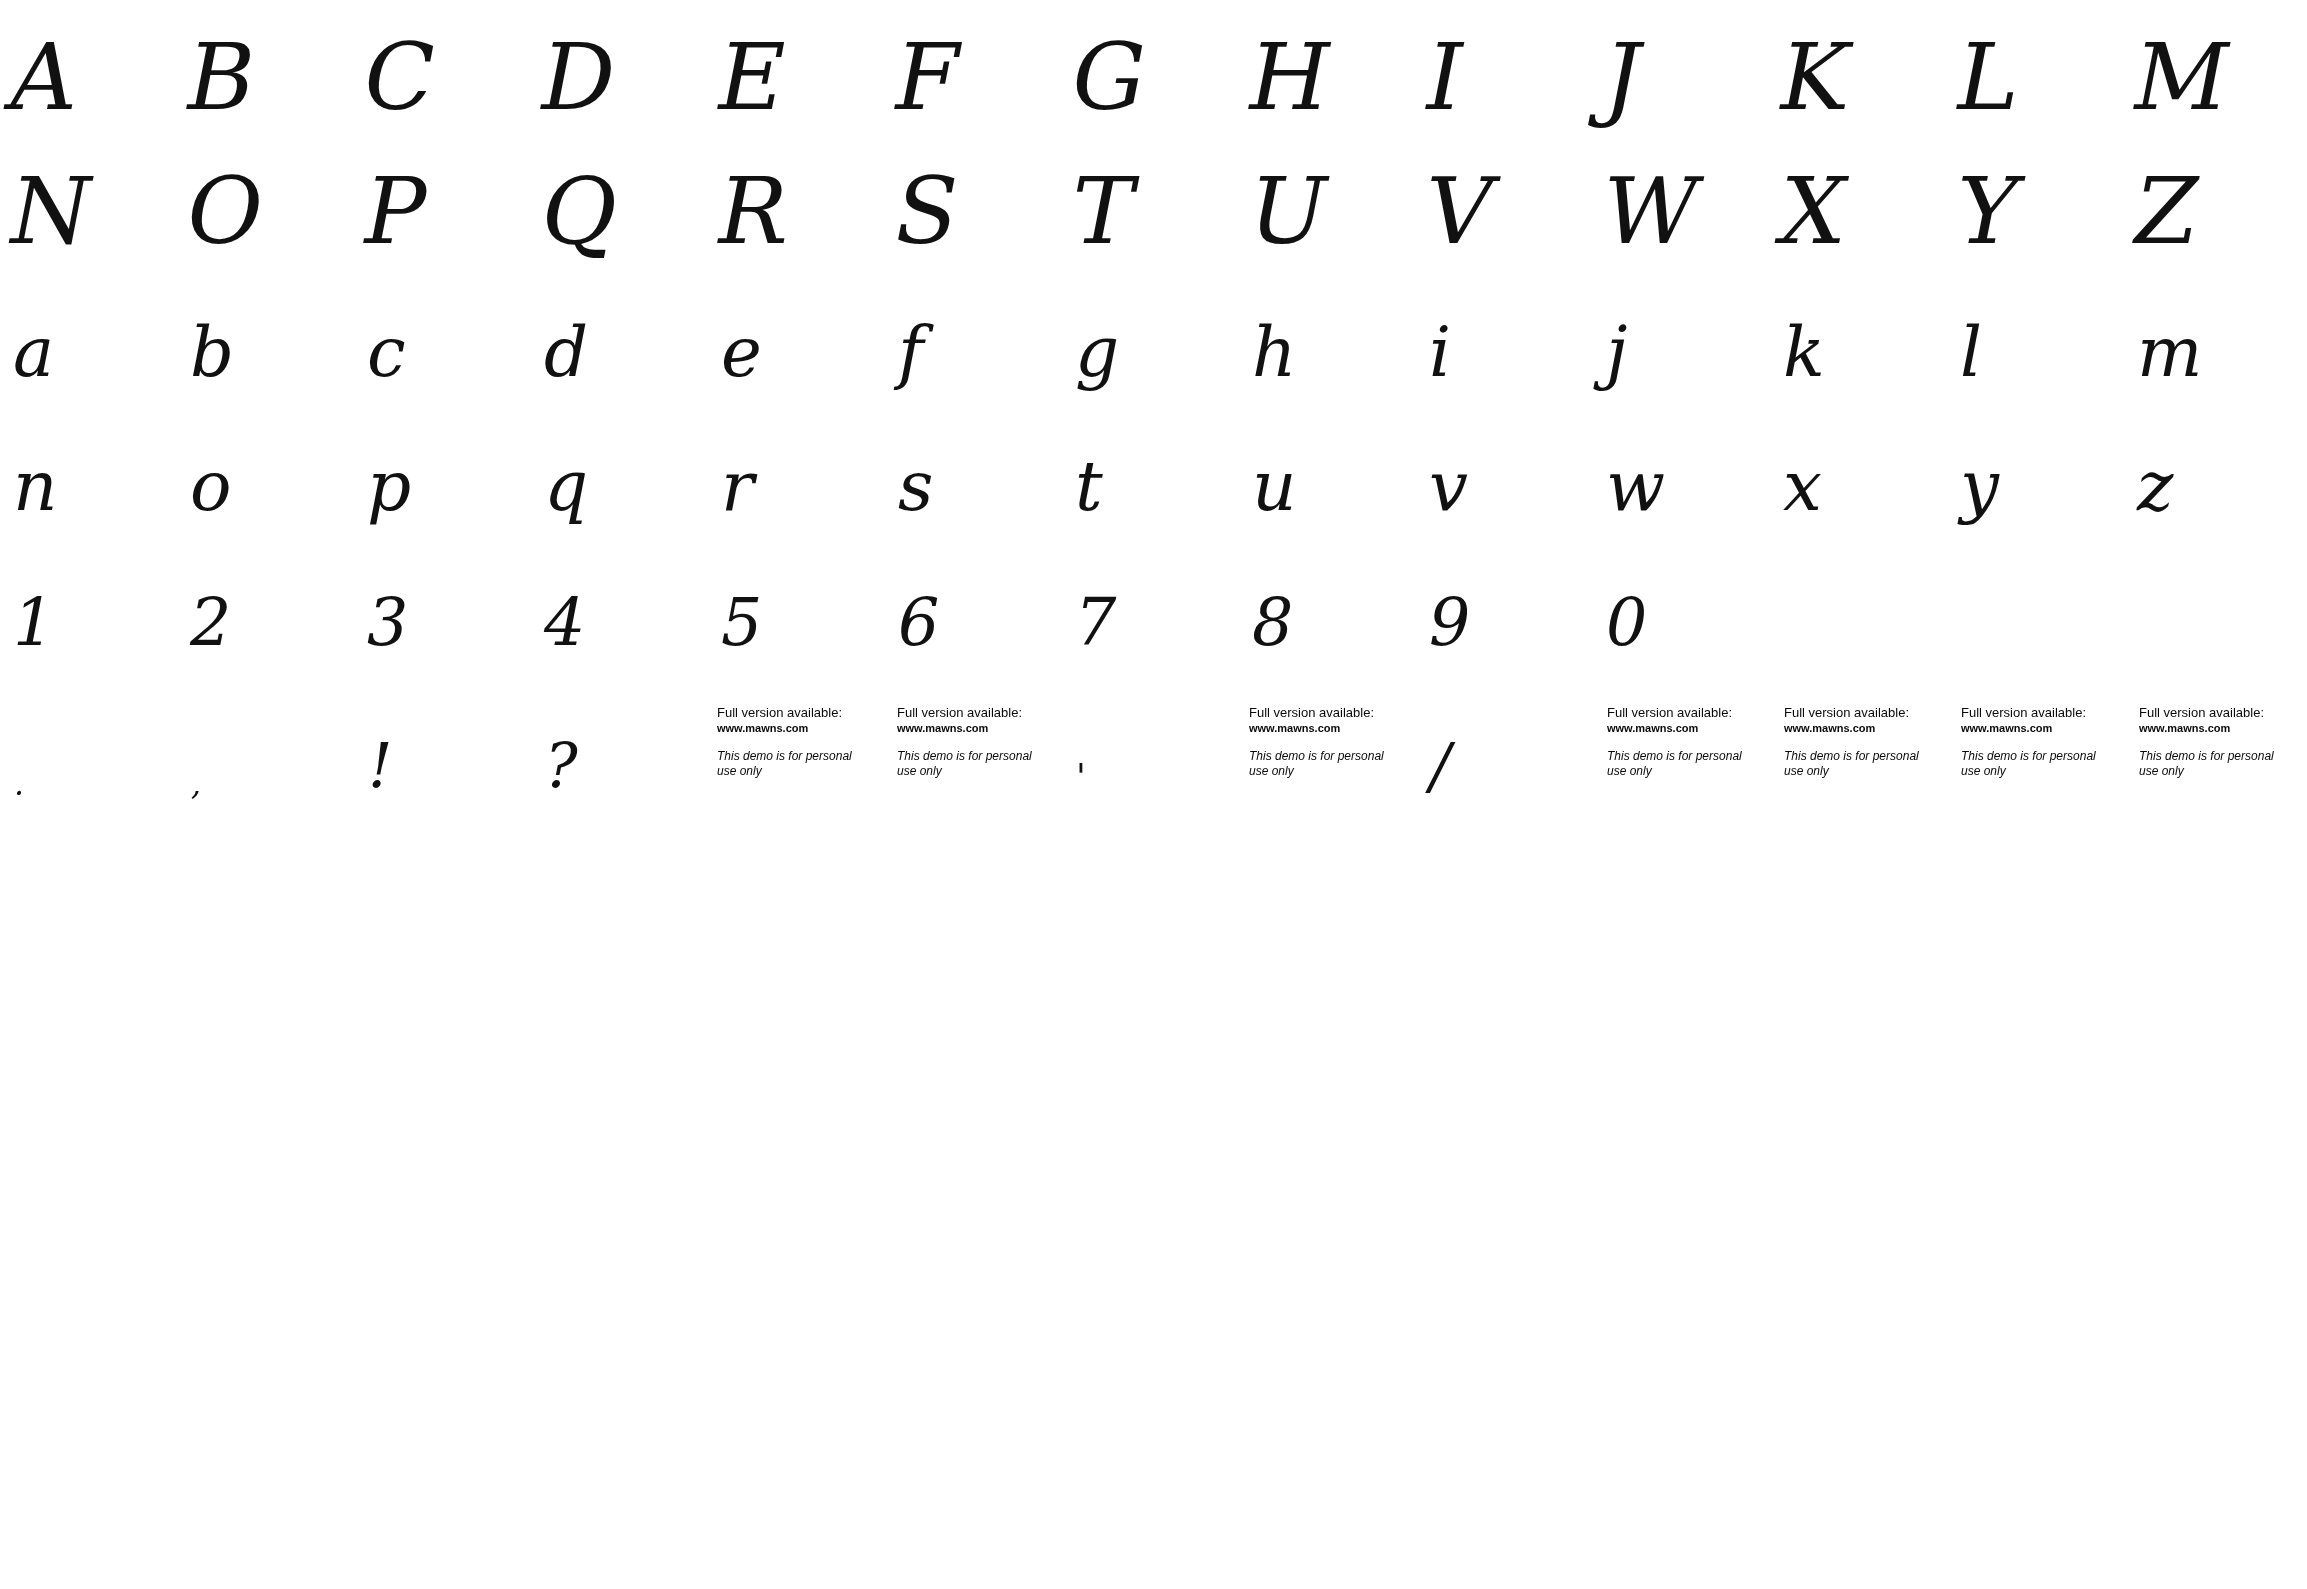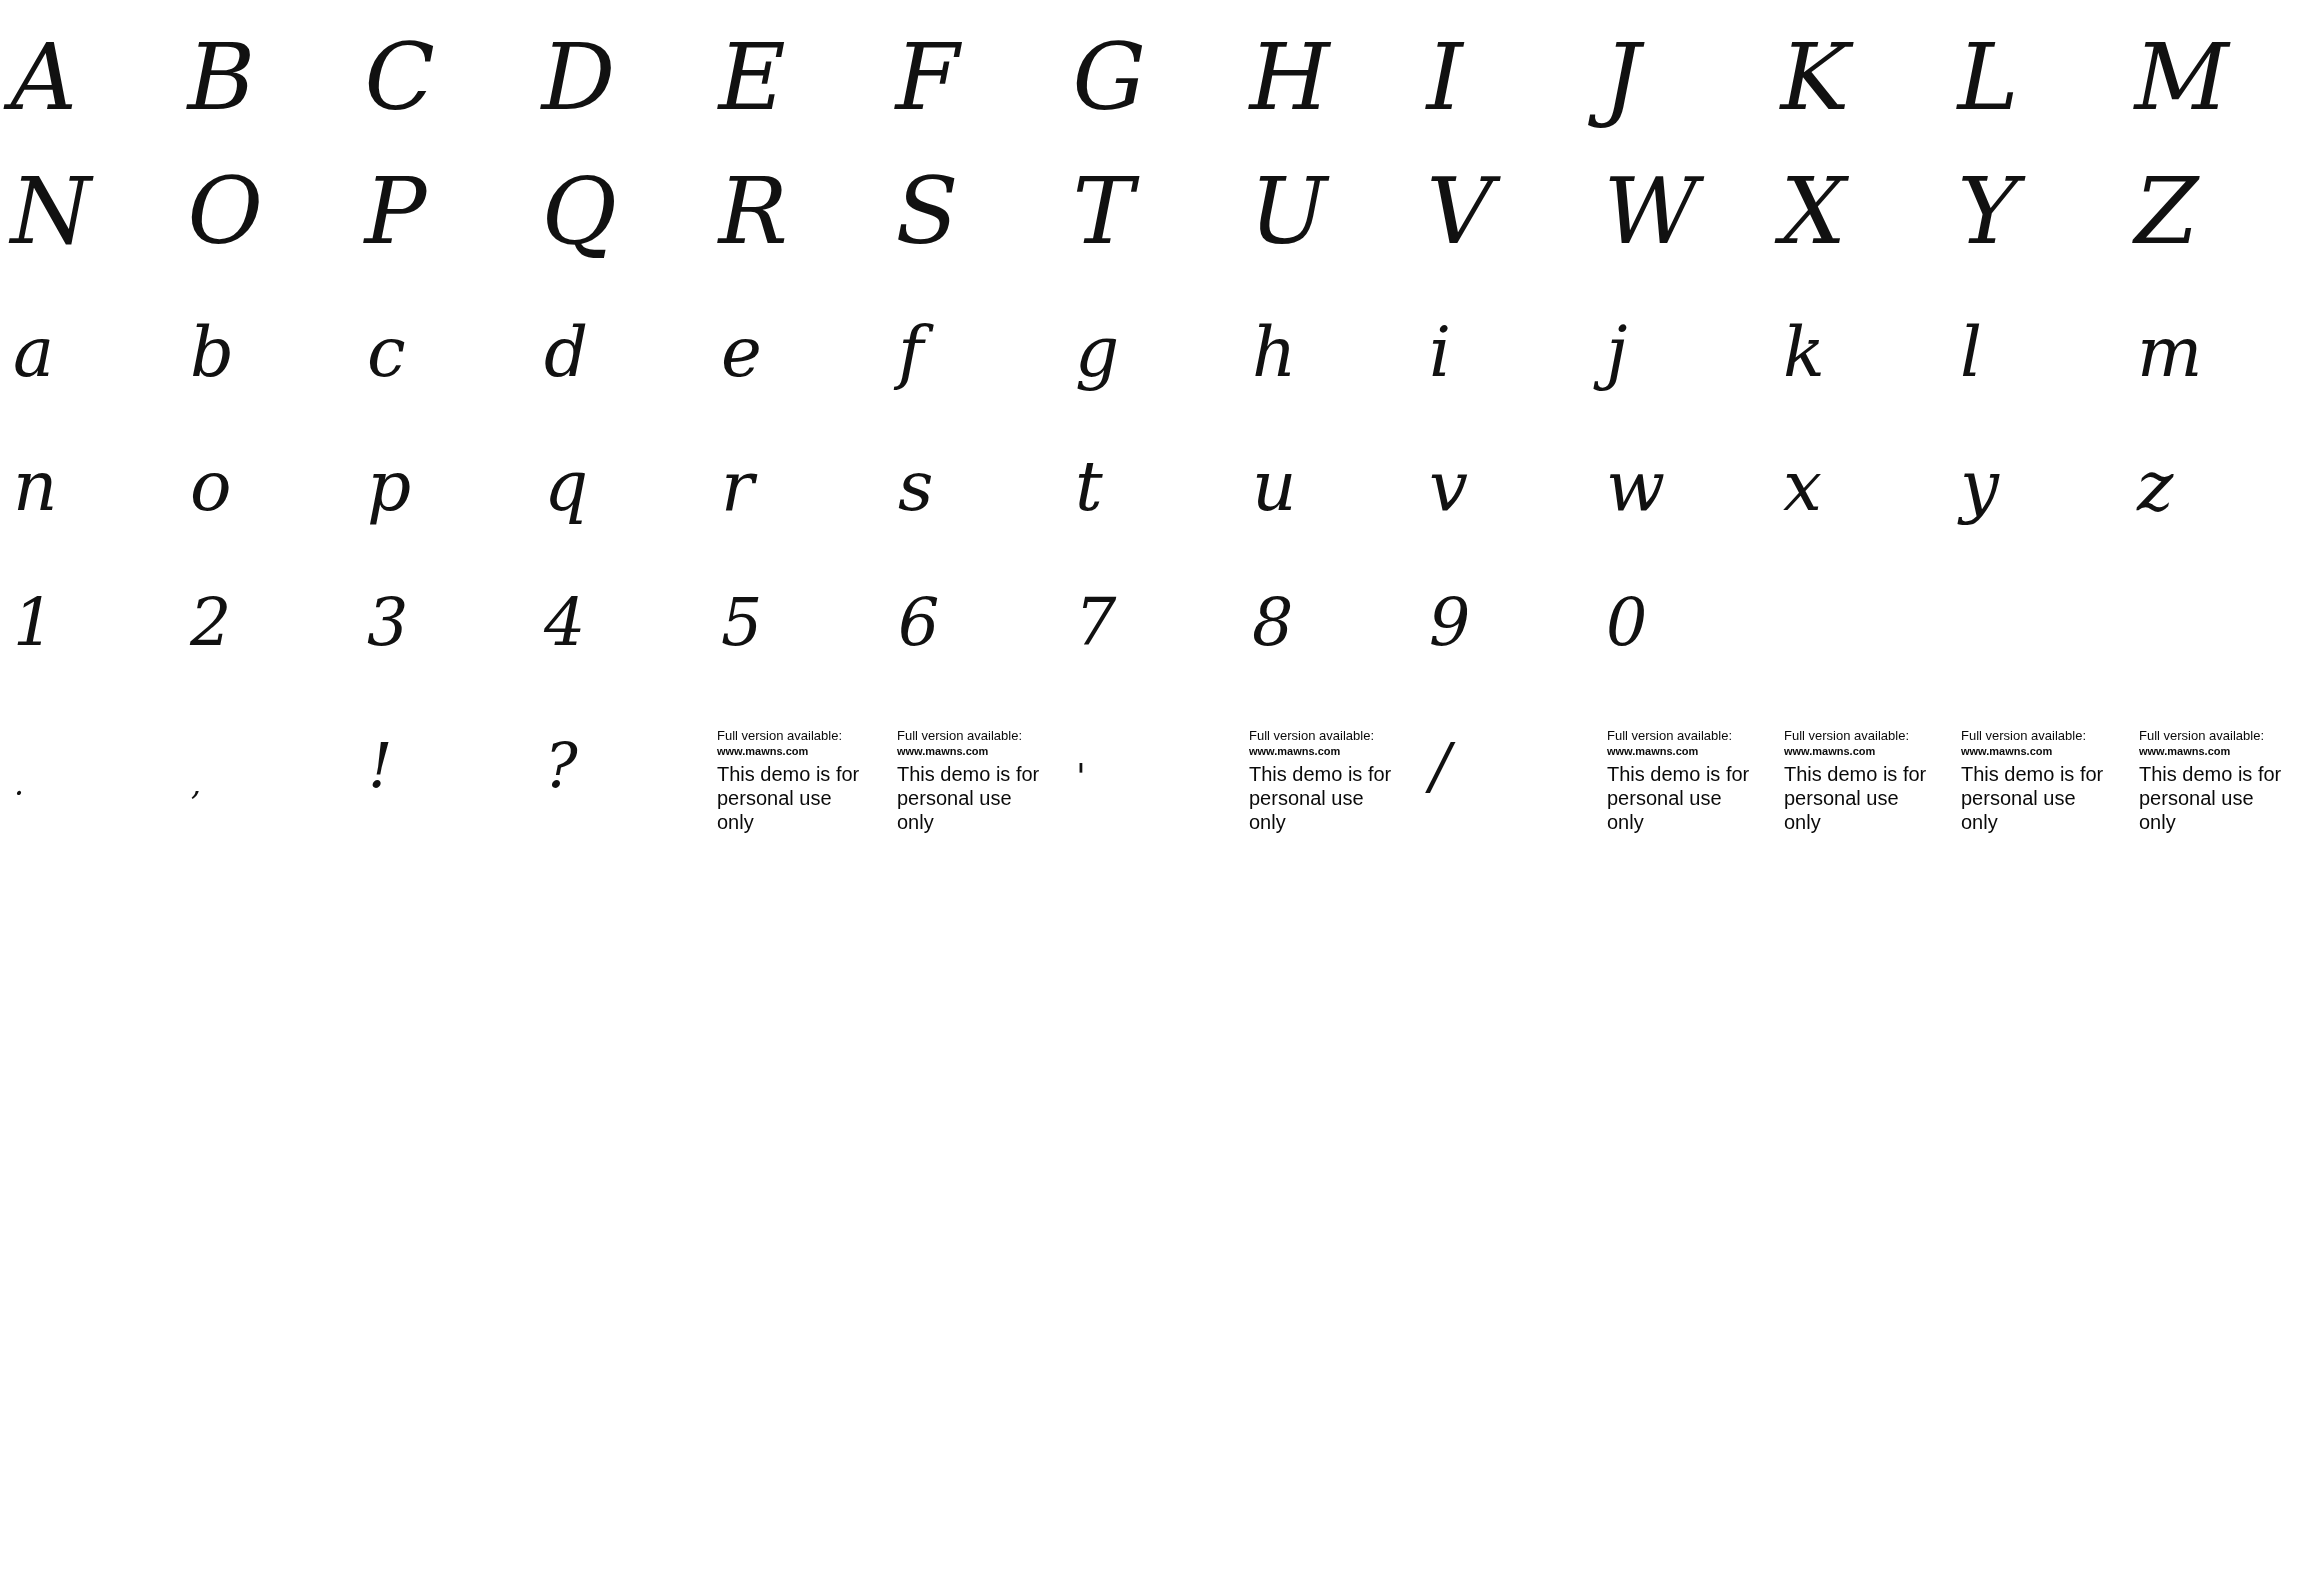--- a/index.html
+++ b/index.html
@@ -92,28 +92,29 @@
     font-weight: 400;
     white-space: nowrap;
   }
   .notice .line2 {
     font-size: 11px;
     font-weight: 700;
     line-height: 1.3;
     white-space: nowrap;
   }
   .notice .line3 {
-    margin-top: 5px;
-    font-size: 20px;
+    margin-top: 14px;
+    font-size: 12px;
+    font-style: italic;
     line-height: 1.18;
   }
   .noticeband {
     position: absolute;
     left: 0;
-    top: 726px;
+    top: 703px;
     width: 2307px;
     height: 117px;
   }
 </style>
 </head>
 <body>
 
 <div class="sheet">
 
   <div class="grid">

